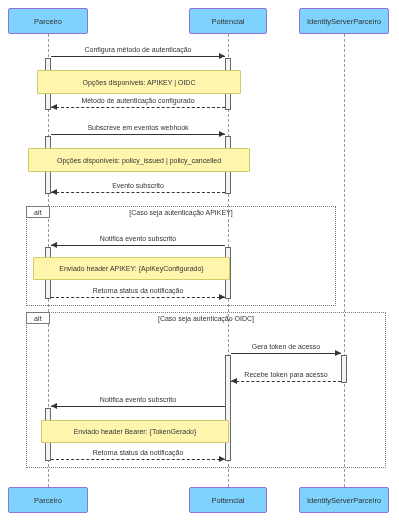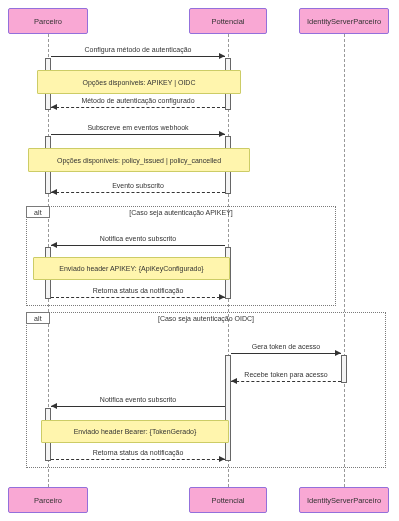--- a/index.html
+++ b/index.html
@@ -9,21 +9,21 @@
     font-family:"Liberation Sans", sans-serif;
     font-size:7.5px;
     color:#333333;
     position:relative;
     overflow:hidden;
   }
   #diagram{position:absolute;left:0;top:0;width:399px;height:521px;}
   .actor-box{
     position:absolute;
     box-sizing:border-box;
-    background:#f9a8d4;
+    background:#7dd3fc;
     border:1px solid #9370DB;
     border-radius:2px;
     display:flex;align-items:center;justify-content:center;
     font-size:7.5px;
     color:#333333;
     text-align:left;
     white-space:nowrap;
   }
   .lifeline{
     position:absolute;

